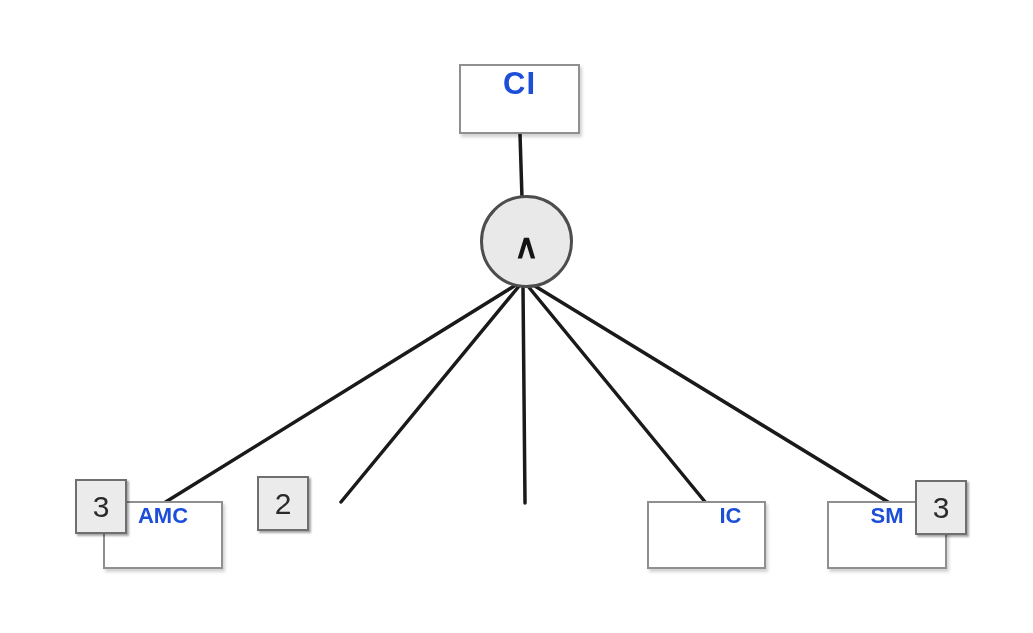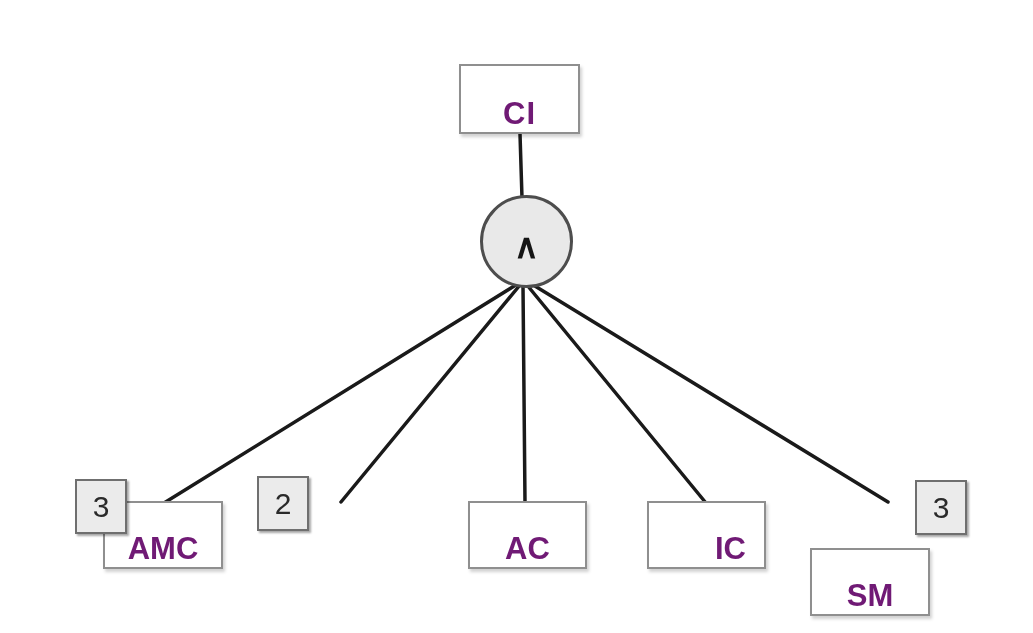--- a/index.html
+++ b/index.html
@@ -19,47 +19,47 @@
     position: absolute;
     left: 0;
     top: 0;
     width: 1033px;
     height: 633px;
     pointer-events: none;
   }
   .node-box {
     position: absolute;
     display: flex;
-    align-items: flex-end;
+    align-items: flex-start;
     justify-content: center;
     background: #ffffff;
     border: 2px solid #8f8f8f;
     box-shadow: 2px 3px 3px rgba(0,0,0,0.18);
-    color: #701a75;
+    color: #1d4ed8;
     font-weight: 700;
     box-sizing: border-box;
   }
   .root-box {
     left: 459px;
     top: 64px;
     width: 121px;
     height: 70px;
     font-size: 31px;
     letter-spacing: 1px;
   }
   .child-box {
     top: 501px;
     height: 68px;
-    font-size: 31px;
+    font-size: 22px;
   }
   .box-amc { left: 103px; width: 120px; }
   .box-gpr { left: 281px; width: 122px; }
   .box-ac  { left: 468px; width: 119px; }
   .box-ic  { left: 647px; width: 119px; padding-left: 48px; }
-  .box-sm  { left: 810px; width: 120px; margin-top: 47px; }
+  .box-sm  { left: 827px; width: 120px; }
 
   .operator-circle {
     position: absolute;
     left: 480px;
     top: 195px;
     width: 93px;
     height: 93px;
     border-radius: 50%;
     background: #e9e9e9;
     border: 3px solid #4d4d4d;
@@ -115,23 +115,20 @@
     <span>CI</span>
   </div>
 
   <div class="operator-circle">
     <span class="op-sym">∧</span>
   </div>
 
   <div class="node-box child-box box-amc">
     <span>AMC</span>
   </div>
-  <div class="node-box child-box box-ac">
-    <span>AC</span>
-  </div>
   <div class="node-box child-box box-ic">
     <span>IC</span>
   </div>
   <div class="node-box child-box box-sm">
     <span>SM</span>
   </div>
 
   <div class="badge badge-amc">
     <span>3</span>
   </div>

